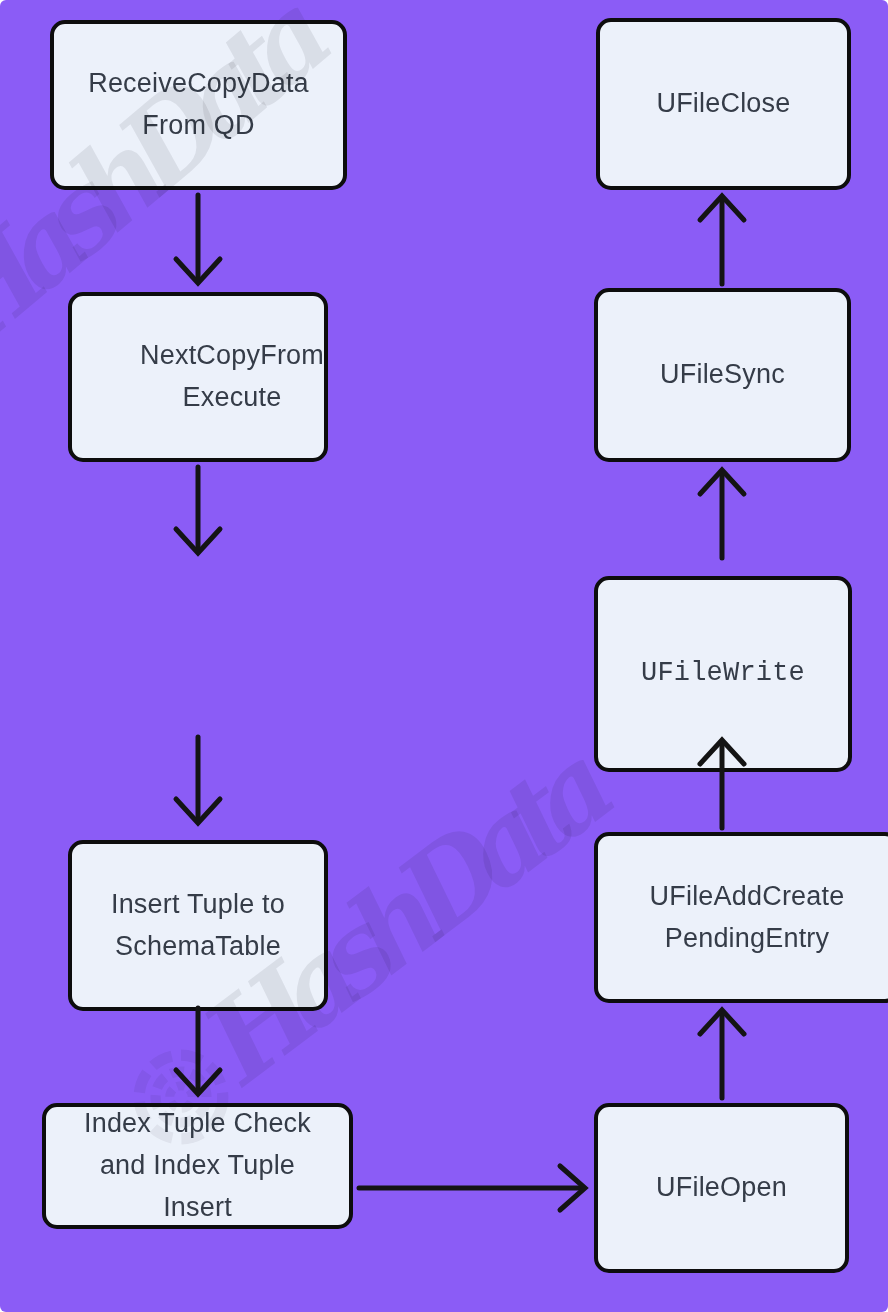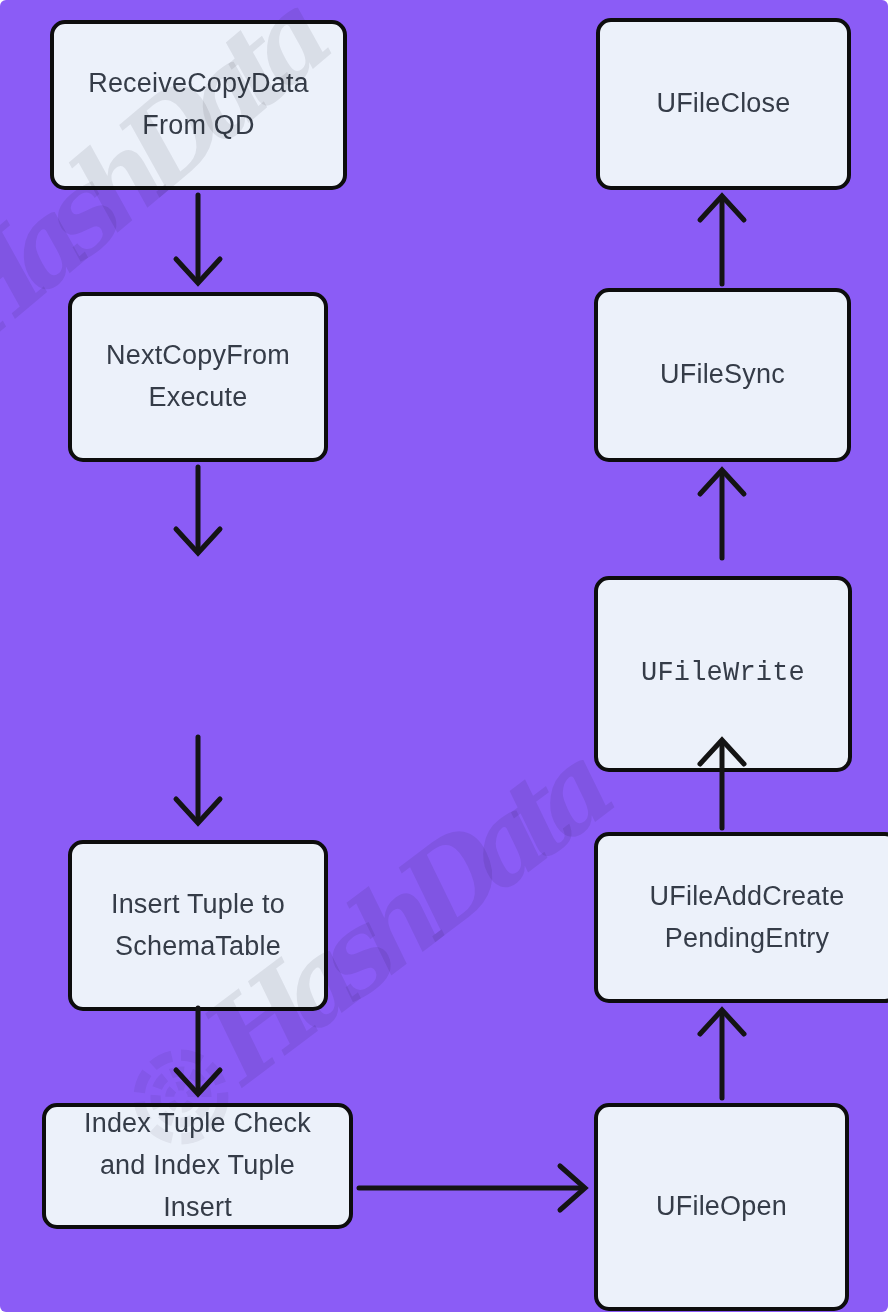--- a/index.html
+++ b/index.html
@@ -21,29 +21,29 @@
     display:flex;align-items:center;justify-content:center;
     text-align:center;
     color:#353c48;
     font-size:27px;
     line-height:1.55;
     letter-spacing:0.2px;
     z-index:2;
   }
   .node-label{white-space:pre-line;}
   .n-l1{left:50px;top:20px;width:297px;height:170px;}
-  .n-l2{left:68px;top:292px;width:260px;height:170px;}
+  .n-l2{left:68px;top:292px;width:260px;height:170px;justify-content:flex-end;}
   .n-l3{left:68px;top:562px;width:260px;height:170px;}
   .n-l4{left:68px;top:840px;width:260px;height:171px;}
   .n-l5{left:42px;top:1103px;width:311px;height:126px;}
   .n-r1{left:596px;top:18px;width:255px;height:172px;}
   .n-r2{left:594px;top:288px;width:257px;height:174px;text-align:center;}
   .n-r3{left:594px;top:576px;width:258px;height:196px;font-family:Liberation Mono, monospace;}
   .n-r4{left:594px;top:832px;width:306px;height:171px;}
-  .n-r5{left:594px;top:1103px;width:255px;height:208px;}
+  .n-r5{left:594px;top:1103px;width:255px;height:170px;}
   
   .arrows{position:absolute;left:0;top:0;z-index:3;pointer-events:none;}
   .arrows path{stroke:#141414;stroke-width:5;fill:none;stroke-linecap:round;stroke-linejoin:miter;}
   
   .wm{
     position:absolute;
     z-index:5;
     font-family:"DejaVu Serif",serif;
     font-weight:bold;
     font-style:italic;

